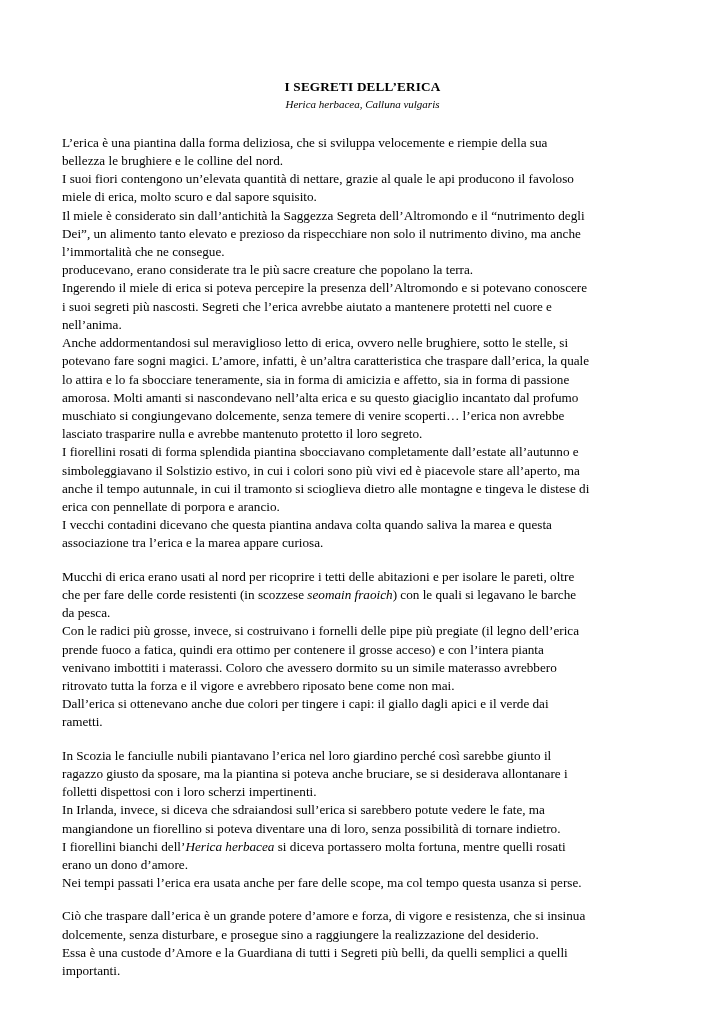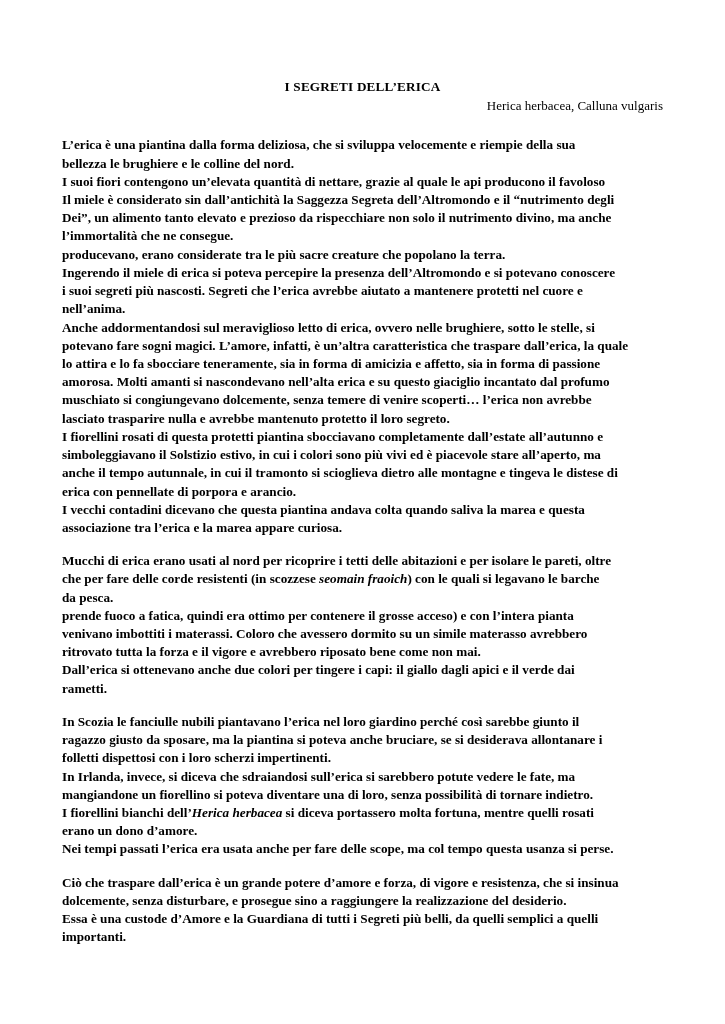--- a/index.html
+++ b/index.html
@@ -23,30 +23,30 @@
   }
   .doc-title {
     text-align: center;
     font-weight: bold;
     font-size: 13.2px;
     letter-spacing: 0.2px;
     line-height: 1.35;
     margin: 0 0 1px 0;
   }
   .doc-subtitle {
-    text-align: right;
-    font-size: 13px;
+    text-align: center;
+    font-style: italic;
+    font-size: 11px;
     line-height: 1.35;
     margin: 0 0 22px 0;
   }
   .body-block {
     font-size: 13.2px;
     line-height: 1.38;
     text-align: left;
-    font-weight: bold;
   }
   .para {
     margin: 0;
     text-indent: 0;
   }
   .block-gap {
     height: 15px;
   }
 </style>
 </head>
@@ -55,45 +55,47 @@
 <div class="page">
 
   <h1 class="doc-title">I SEGRETI DELL’ERICA</h1>
   <div class="doc-subtitle">Herica herbacea, Calluna vulgaris</div>
 
   <div class="body-block">
     <div>
         <div class="para">L’erica è una piantina dalla forma deliziosa, che si sviluppa velocemente e riempie della sua</div>
         <div class="para">bellezza le brughiere e le colline del nord.</div>
         <div class="para">I suoi fiori contengono un’elevata quantità di nettare, grazie al quale le api producono il favoloso</div>
+        <div class="para">miele di erica, molto scuro e dal sapore squisito.</div>
         <div class="para">Il miele è considerato sin dall’antichità la Saggezza Segreta dell’Altromondo e il “nutrimento degli</div>
         <div class="para">Dei”, un alimento tanto elevato e prezioso da rispecchiare non solo il nutrimento divino, ma anche</div>
         <div class="para">l’immortalità che ne consegue.</div>
         <div class="para">producevano, erano considerate tra le più sacre creature che popolano la terra.</div>
         <div class="para">Ingerendo il miele di erica si poteva percepire la presenza dell’Altromondo e si potevano conoscere</div>
         <div class="para">i suoi segreti più nascosti. Segreti che l’erica avrebbe aiutato a mantenere protetti nel cuore e</div>
         <div class="para">nell’anima.</div>
         <div class="para">Anche addormentandosi sul meraviglioso letto di erica, ovvero nelle brughiere, sotto le stelle, si</div>
         <div class="para">potevano fare sogni magici. L’amore, infatti, è un’altra caratteristica che traspare dall’erica, la quale</div>
         <div class="para">lo attira e lo fa sbocciare teneramente, sia in forma di amicizia e affetto, sia in forma di passione</div>
         <div class="para">amorosa. Molti amanti si nascondevano nell’alta erica e su questo giaciglio incantato dal profumo</div>
         <div class="para">muschiato si congiungevano dolcemente, senza temere di venire scoperti… l’erica non avrebbe</div>
         <div class="para">lasciato trasparire nulla e avrebbe mantenuto protetto il loro segreto.</div>
-        <div class="para">I fiorellini rosati di questa protetti piantina sbocciavano completamente dall’estate all’autunno e</div>
+        <div class="para">I fiorellini rosati di forma splendida piantina sbocciavano completamente dall’estate all’autunno e</div>
         <div class="para">simboleggiavano il Solstizio estivo, in cui i colori sono più vivi ed è piacevole stare all’aperto, ma</div>
         <div class="para">anche il tempo autunnale, in cui il tramonto si scioglieva dietro alle montagne e tingeva le distese di</div>
         <div class="para">erica con pennellate di porpora e arancio.</div>
         <div class="para">I vecchi contadini dicevano che questa piantina andava colta quando saliva la marea e questa</div>
         <div class="para">associazione tra l’erica e la marea appare curiosa.</div>
       </div>
     <div class="block-gap"></div>
     <div>
         <div class="para">Mucchi di erica erano usati al nord per ricoprire i tetti delle abitazioni e per isolare le pareti, oltre</div>
         <div class="para">che per fare delle corde resistenti (in scozzese <i>seomain fraoich</i>) con le quali si legavano le barche</div>
         <div class="para">da pesca.</div>
+        <div class="para">Con le radici più grosse, invece, si costruivano i fornelli delle pipe più pregiate (il legno dell’erica</div>
         <div class="para">prende fuoco a fatica, quindi era ottimo per contenere il grosse acceso) e con l’intera pianta</div>
         <div class="para">venivano imbottiti i materassi. Coloro che avessero dormito su un simile materasso avrebbero</div>
         <div class="para">ritrovato tutta la forza e il vigore e avrebbero riposato bene come non mai.</div>
         <div class="para">Dall’erica si ottenevano anche due colori per tingere i capi: il giallo dagli apici e il verde dai</div>
         <div class="para">rametti.</div>
       </div>
     <div class="block-gap"></div>
     <div>
         <div class="para">In Scozia le fanciulle nubili piantavano l’erica nel loro giardino perché così sarebbe giunto il</div>
         <div class="para">ragazzo giusto da sposare, ma la piantina si poteva anche bruciare, se si desiderava allontanare i</div>

